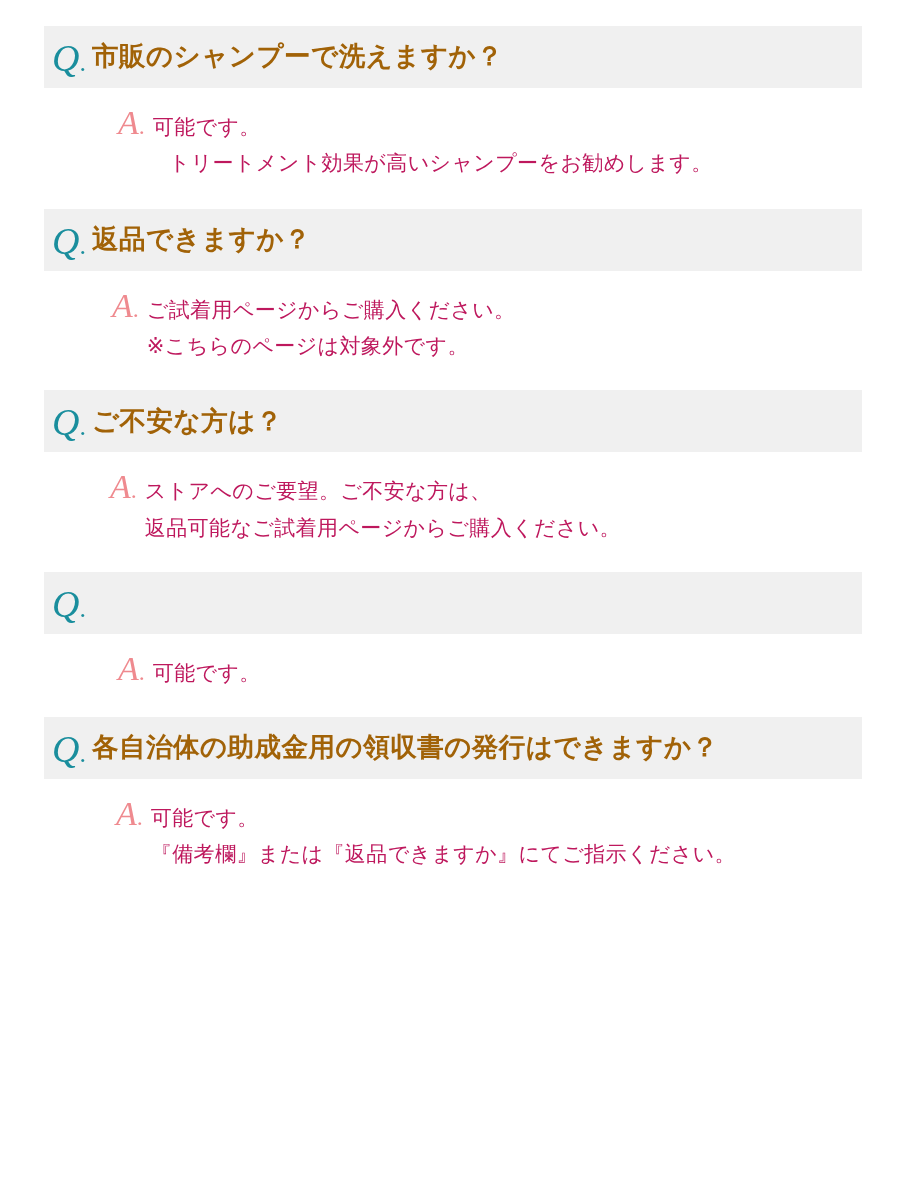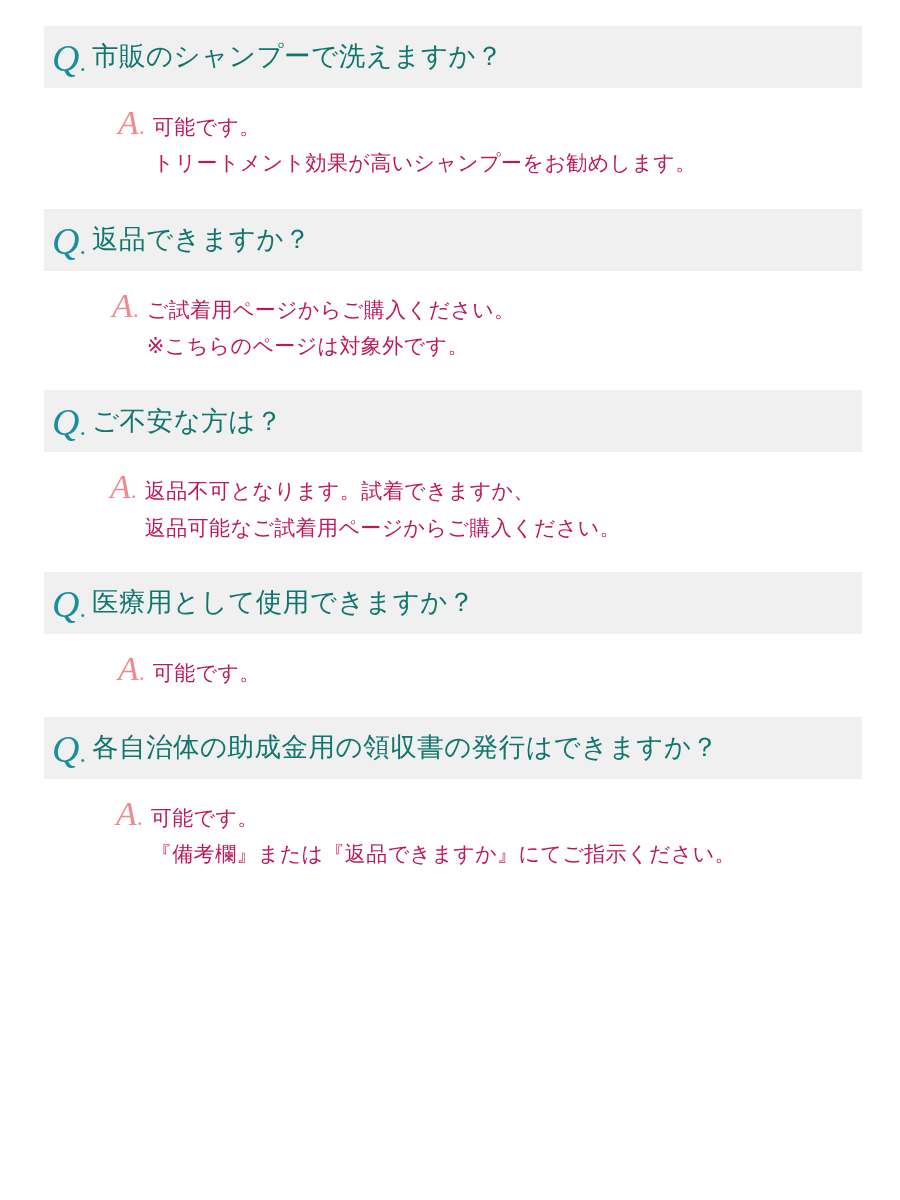--- a/index.html
+++ b/index.html
@@ -50,22 +50,22 @@
   }
 
   .q-mark .dot {
     font-style: normal;
     font-size: 26px;
   }
 
   .q-text {
     font-size: 26.5px;
     letter-spacing: 0.5px;
-    color: #0f766e;
-    font-weight: 400;
+    color: #a16207;
+    font-weight: 700;
     line-height: 1.2;
   }
 
   .a-block {
     display: flex;
     margin: 16px 0 0 0;
     padding-left: 118px;
   }
 
   .a-mark {
@@ -91,21 +91,21 @@
   .a-line {
     font-size: 21px;
     line-height: 1.72;
     color: #be185d;
     letter-spacing: 0.4px;
     white-space: nowrap;
   }
 
   
   .faq-item.item-0 .a-block { padding-left: 118px; }
-  .faq-item.item-0 .a-line + .a-line { margin-left: 0; }
+  .faq-item.item-0 .a-line + .a-line { margin-left: 16px; }
   .faq-item.item-1 .a-block { padding-left: 112px; }
   .faq-item.item-2 .a-block { padding-left: 110px; }
   .faq-item.item-3 .a-block { padding-left: 118px; }
   .faq-item.item-4 .a-block { padding-left: 116px; }
 
   .faq-item.item-0 { margin-bottom: 28px; }
   .faq-item.item-1 { margin-bottom: 26px; }
   .faq-item.item-2 { margin-bottom: 26px; }
   .faq-item.item-3 { margin-bottom: 26px; }
   .faq-item.item-4 { margin-bottom: 0; }
@@ -144,30 +144,29 @@
   </div>
 
   <div class="faq-item item-2">
     <div class="q-row">
       <span class="q-mark"><span>Q</span><span class="dot">.</span></span>
       <span class="q-text">ご不安な方は？</span>
     </div>
     <div class="a-block">
       <span class="a-mark"><span>A</span><span class="dot">.</span></span>
       <div class="a-lines">
-        <div class="a-line">返品不可となります。試着できますか、</div>
+        <div class="a-line">ストアへのご要望。ご不安な方は、</div>
         <div class="a-line">返品可能なご試着用ページからご購入ください。</div>
       </div>
     </div>
   </div>
 
   <div class="faq-item item-3">
     <div class="q-row">
       <span class="q-mark"><span>Q</span><span class="dot">.</span></span>
-      <span class="q-text">医療用として使用できますか？</span>
     </div>
     <div class="a-block">
       <span class="a-mark"><span>A</span><span class="dot">.</span></span>
       <div class="a-lines">
         <div class="a-line">可能です。</div>
       </div>
     </div>
   </div>
 
   <div class="faq-item item-4">

